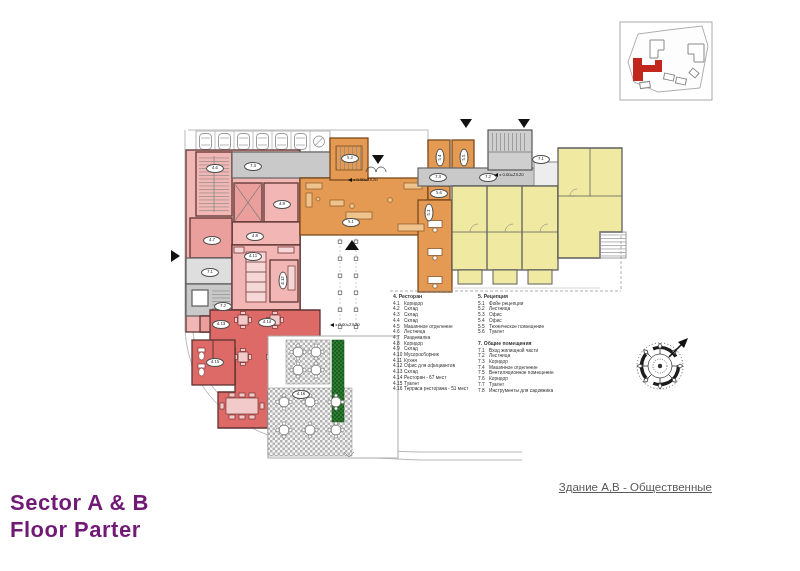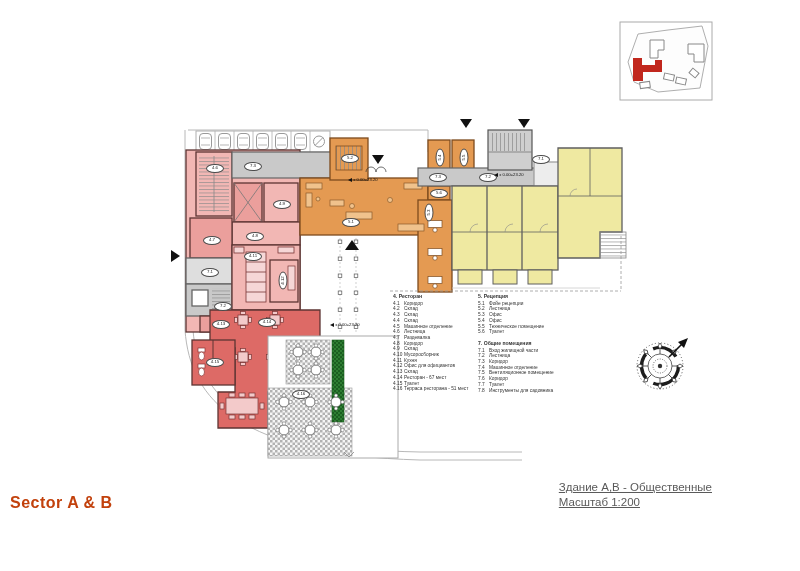--- a/index.html
+++ b/index.html
@@ -21,22 +21,22 @@
   .lvl{position:absolute;z-index:6;font-size:4.2px;color:#111;display:flex;align-items:center;gap:1px;white-space:nowrap;}
   .flag-icon{width:0;height:0;border-top:2.6px solid transparent;border-bottom:2.6px solid transparent;
              border-right:4.2px solid #111;display:inline-block;}
 
   .legend-col{position:absolute;z-index:6;font-size:4.8px;line-height:5.7px;color:#333;}
   .legend-heading{font-weight:bold;font-size:5.1px;margin-bottom:1px;}
   .legend-group{margin-bottom:6px;}
   .lrow{display:flex;}
   .lnum{width:11px;flex:none;}
 
-  .title-left{position:absolute;left:10px;top:489px;z-index:6;font-weight:bold;font-size:16px;
-              line-height:27px;color:#c2410c;letter-spacing:0.5px;}
+  .title-left{position:absolute;left:10px;top:489px;z-index:6;font-weight:bold;font-size:22px;
+              line-height:27px;color:#701a75;letter-spacing:0.5px;}
   .title-right{position:absolute;right:88px;top:480px;z-index:6;text-align:left;color:#5a5a5a;
                font-size:11.5px;line-height:15px;text-decoration:underline;}
   .title-right .tr2{font-weight:bold;font-size:12.5px;}
 </style>
 </head>
 <body>
 
 <div class="page">
 
 <svg class="plan-svg" width="800" height="571" viewBox="0 0 800 571">
@@ -550,19 +550,19 @@
         <div class="lrow">
           <span class="lnum">7.8</span>
           <span>Инструменты для садовника</span>
         </div>
       </div>
   </div>
 </div>
 
 <div class="title-left">
   <div>Sector  A &amp; B</div>
+  <div>Floor  Parter</div>
 </div>
 <div class="title-right">
   <div>Здание А,В - Общественные</div>
-  <div>Масштаб 1:200</div>
 </div>
 
 </div>
 
 </body></html>

